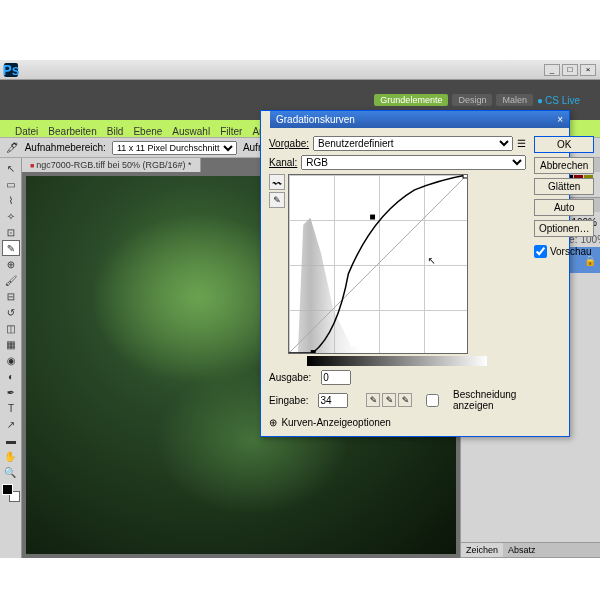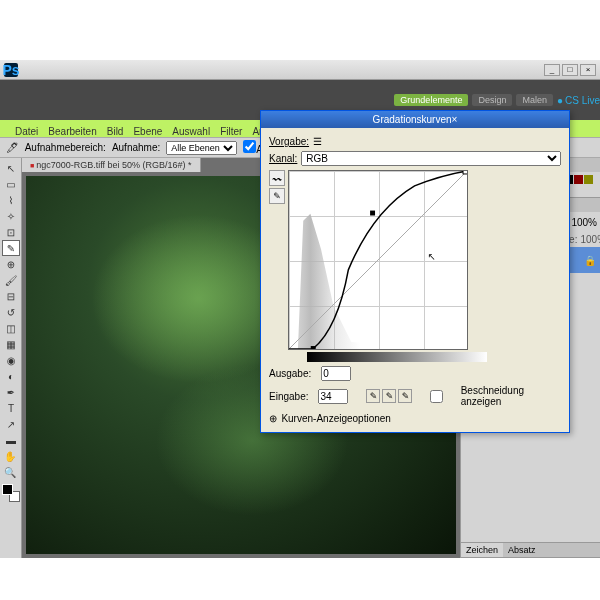--- a/index.html
+++ b/index.html
@@ -10,21 +10,21 @@
     .titlebar { background: linear-gradient(#e8e8e8, #d0d0d0); height: 20px; display: flex; align-items: center; padding: 0 4px; border-bottom: 1px solid #999; }
     .ps-logo { width: 14px; height: 14px; background: #001e36; color: #31a8ff; font-size: 14px; font-weight: bold; display: flex; align-items: center; justify-content: center; border-radius: 2px; margin-right: 6px; }
     .titlebar-btns { margin-left: auto; display: flex; gap: 2px; }
     .titlebar-btn { width: 16px; height: 12px; background: #e0e0e0; border: 1px solid #999; font-size: 8px; display: flex; align-items: center; justify-content: center; }
     
     
     .menubar { background: #bef264; height: 18px; display: flex; align-items: flex-end; padding: 0 15px; gap: 10px; border-bottom: 1px solid #aaa; }
     .menu-item { font-size: 10px; color: #333; }
     
     
-    .topstrip { background: #484848; height: 40px; display: flex; align-items: center; padding: 0 0; gap: 6px; color: #ccc; }
+    .topstrip { background: #484848; height: 40px; display: flex; align-items: center; padding: 0 20px; gap: 6px; color: #ccc; }
     .rightpills { margin-left: auto; display: flex; gap: 4px; align-items: center; }
     .pill { background: #5a5a5a; padding: 1px 6px; border-radius: 2px; color: #bbb; font-size: 9px; }
     .pill.active { background: #7cb342; color: #fff; }
     .cslive { color: #29abe2; }
     .cslive::before { content: "●"; color: #29abe2; margin-right: 2px; }
     
     
     .optbar { background: #d4d4d4; height: 20px; display: flex; align-items: center; padding: 0 6px; gap: 6px; border-bottom: 1px solid #aaa; }
     .optbar select { font-size: 9px; height: 14px; }
     
@@ -59,21 +59,21 @@
     .layerpanel { flex: 1; }
     .layermode { display: flex; padding: 3px; gap: 4px; align-items: center; }
     .layermode select { font-size: 9px; flex: 1; }
     .layerlock { display: flex; padding: 2px 3px; gap: 3px; font-size: 9px; color: #555; }
     .layer { background: #5b8dd6; display: flex; align-items: center; padding: 3px; gap: 4px; color: #fff; }
     .layer .thumb { width: 24px; height: 20px; background: radial-gradient(#2a4a28, #0a1508); border: 1px solid #fff; }
     .layer .eye { font-size: 11px; }
     
     
     .dialog { position: absolute; top: 110px; left: 260px; width: 310px; background: #ece9d8; border: 1px solid #0054e3; box-shadow: 2px 2px 6px rgba(0,0,0,0.3); }
-    .dlg-title { background: linear-gradient(#3c7fe0, #2a5db0); color: #fff; padding: 3px 18px; font-size: 11px; display: flex; justify-content: center; }
+    .dlg-title { background: linear-gradient(#3c7fe0, #2a5db0); color: #fff; padding: 3px 6px; font-size: 11px; display: flex; justify-content: space-between; margin-left: 9px; }
     .dlg-body { padding: 8px; display: flex; gap: 8px; }
     .dlg-left { flex: 1; }
     .dlg-row { display: flex; align-items: center; gap: 4px; margin-bottom: 4px; }
     .dlg-row label { font-size: 10px; text-decoration: underline; }
     .dlg-row select { flex: 1; font-size: 10px; }
     .graph-area { display: flex; gap: 3px; }
     .side-icons { display: flex; flex-direction: column; gap: 2px; }
     .side-icon { width: 16px; height: 16px; border: 1px solid #999; background: #f0f0f0; display: flex; align-items: center; justify-content: center; font-size: 9px; }
     .graph { width: 180px; height: 180px; background: #fff; border: 1px solid #666; position: relative; }
     .graph::before { content: ""; position: absolute; inset: 0; background-image: linear-gradient(#ccc 1px, transparent 1px), linear-gradient(90deg, #ccc 1px, transparent 1px); background-size: 45px 45px; }
@@ -126,20 +126,21 @@
     <span class="menu-item">Analyse</span>
     <span class="menu-item">3D</span>
     <span class="menu-item">Ansicht</span>
     <span class="menu-item">Fenster</span>
     <span class="menu-item">Hilfe</span>
   </div>
 
   <div class="optbar">
     <span>🖊</span>
     <span>Aufnahmebereich:</span>
+    <select><option>11 x 11 Pixel Durchschnitt</option></select>
     <span>Aufnahme:</span>
     <select><option>Alle Ebenen</option></select>
     <span class="check"><input type="checkbox" checked="" style=""><span>Auswahlung anzeigen</span></span>
   </div>
 
   <div class="main">
 
     <div class="tools">
       <div class="tool">↖</div>
       <div class="tool">▭</div>
@@ -243,20 +244,21 @@
 
 <div class="dialog">
   <div class="dlg-title">
     <span>Gradationskurven</span>
     <span>×</span>
   </div>
   <div class="dlg-body">
     <div class="dlg-left">
       <div class="dlg-row">
         <label>Vorgabe:</label>
+        <select><option>Benutzerdefiniert</option></select>
         <span>☰</span>
       </div>
       <div class="dlg-row">
         <label>Kanal:</label>
         <select><option>RGB</option></select>
       </div>
       <div class="graph-area">
         <div class="side-icons">
           <div class="side-icon">〰</div>
           <div class="side-icon">✎</div>
@@ -286,14 +288,25 @@
         <div class="droppers">
           <div class="dropper">✎</div>
           <div class="dropper">✎</div>
           <div class="dropper">✎</div>
         </div>
         <input type="checkbox" style="">
         <span>Beschneidung anzeigen</span>
       </div>
       <div class="opts-toggle">Kurven-Anzeigeoptionen</div>
     </div>
+    <div class="dlg-right">
+      <div class="dlg-btn primary">OK</div>
+      <div class="dlg-btn">Abbrechen</div>
+      <div class="dlg-btn">Glätten</div>
+      <div class="dlg-btn">Auto</div>
+      <div class="dlg-btn">Optionen…</div>
+      <div class="check-row">
+        <input type="checkbox" checked="" style="">
+        <span>Vorschau</span>
+      </div>
+    </div>
   </div>
 </div>
 
 </body></html>

